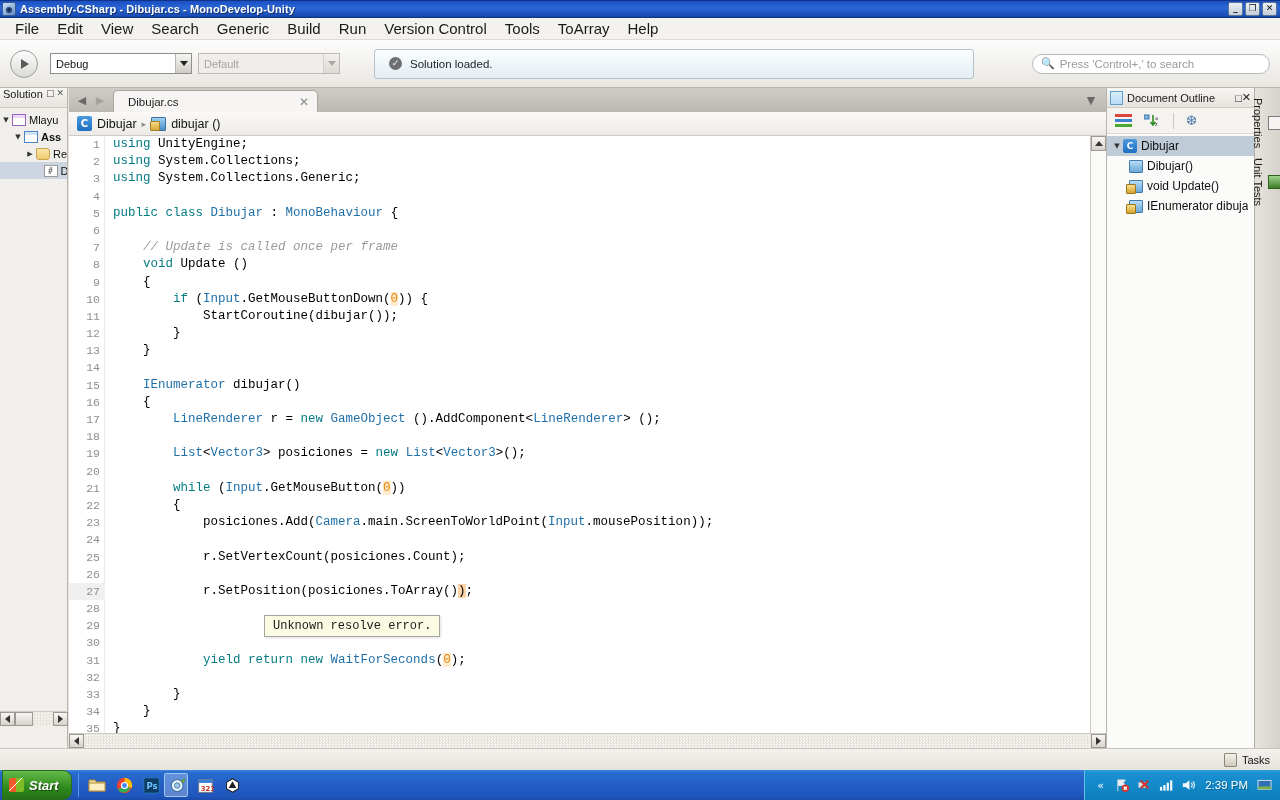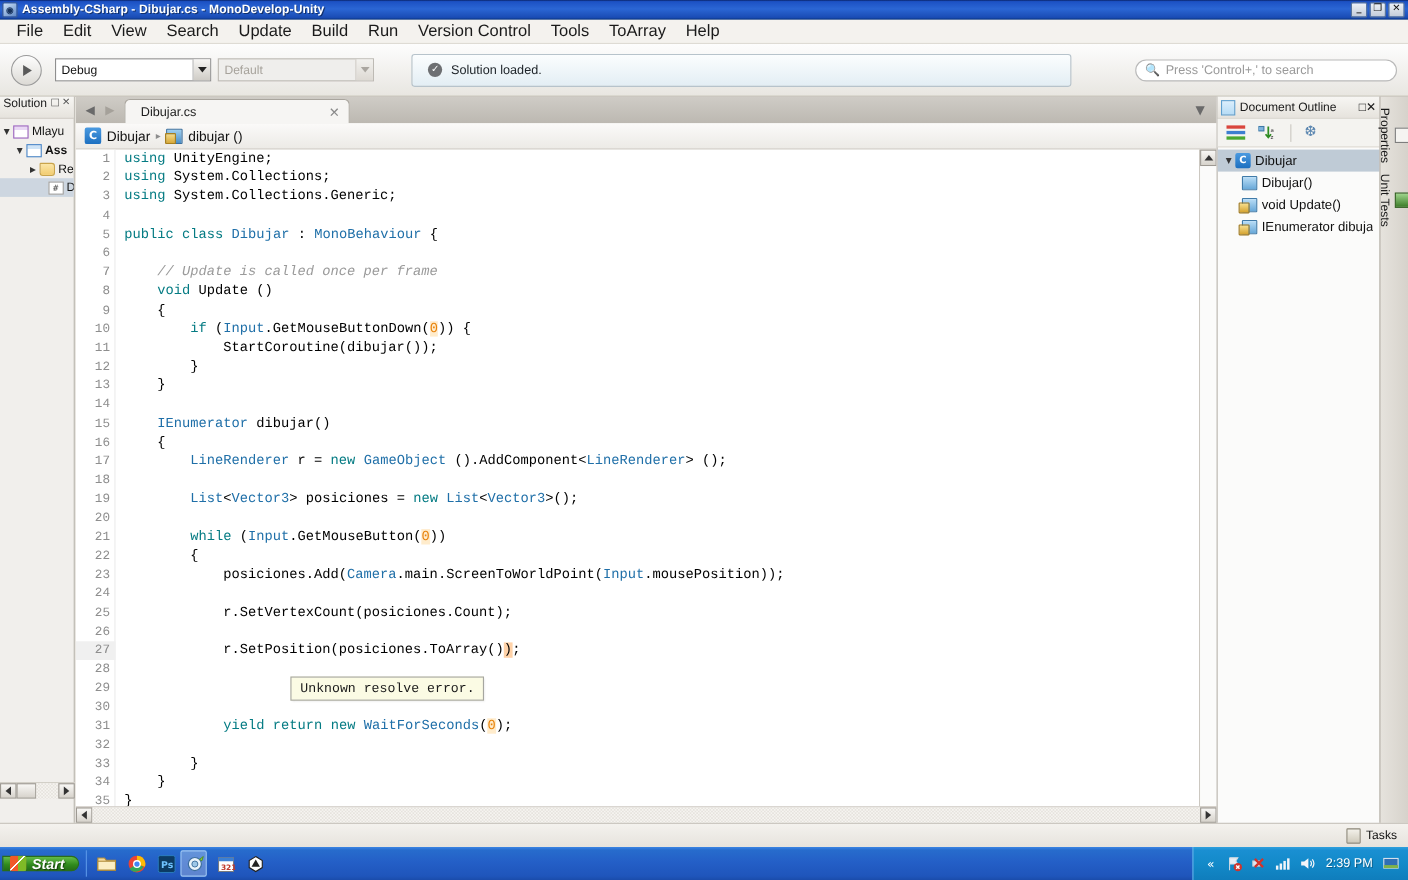--- a/index.html
+++ b/index.html
@@ -310,21 +310,21 @@
     border: 1px solid #8c8778; border-radius: 1px;
   }
 
   
   .taskbar {
     position: absolute; left: 0; bottom: 0; width: 1280px; height: 30px;
     background: linear-gradient(to bottom, #3b85e4 0%, #276ccd 9%, #245fc7 45%, #1f55bb 88%, #1a4cab 100%);
     display: flex; align-items: center;
   }
   .start-btn {
-    height: 14px; margin: 2px 6px 2px 2px; padding: 0 12px 0 6px;
+    height: 30px; margin: 2px 6px 2px 2px; padding: 0 12px 0 6px;
     border-radius: 0 9px 9px 0;
     background: linear-gradient(to bottom,#63bb48,#2f8a1d 60%,#256f17);
     display: flex; align-items: center; gap: 5px;
     color: #fff; font-weight: bold; font-size: 13px; font-style: italic;
     text-shadow: 1px 1px 1px rgba(0,0,0,.5);
     border: 1px solid #2a6d1a;
   }
   .flag {
     width: 15px; height: 14px;
     background:
@@ -361,21 +361,21 @@
       <div class="winbtn">❐</div>
       <div class="winbtn">✕</div>
     </div>
   </div>
 
   <div class="menubar">
     <div class="menu-item">File</div>
     <div class="menu-item">Edit</div>
     <div class="menu-item">View</div>
     <div class="menu-item">Search</div>
-    <div class="menu-item">Update</div>
+    <div class="menu-item">Generic</div>
     <div class="menu-item">Build</div>
     <div class="menu-item">Run</div>
     <div class="menu-item">Version Control</div>
     <div class="menu-item">Tools</div>
     <div class="menu-item">ToArray</div>
     <div class="menu-item">Help</div>
   </div>
 
   <div class="toolbar">
     <div class="run-btn">

